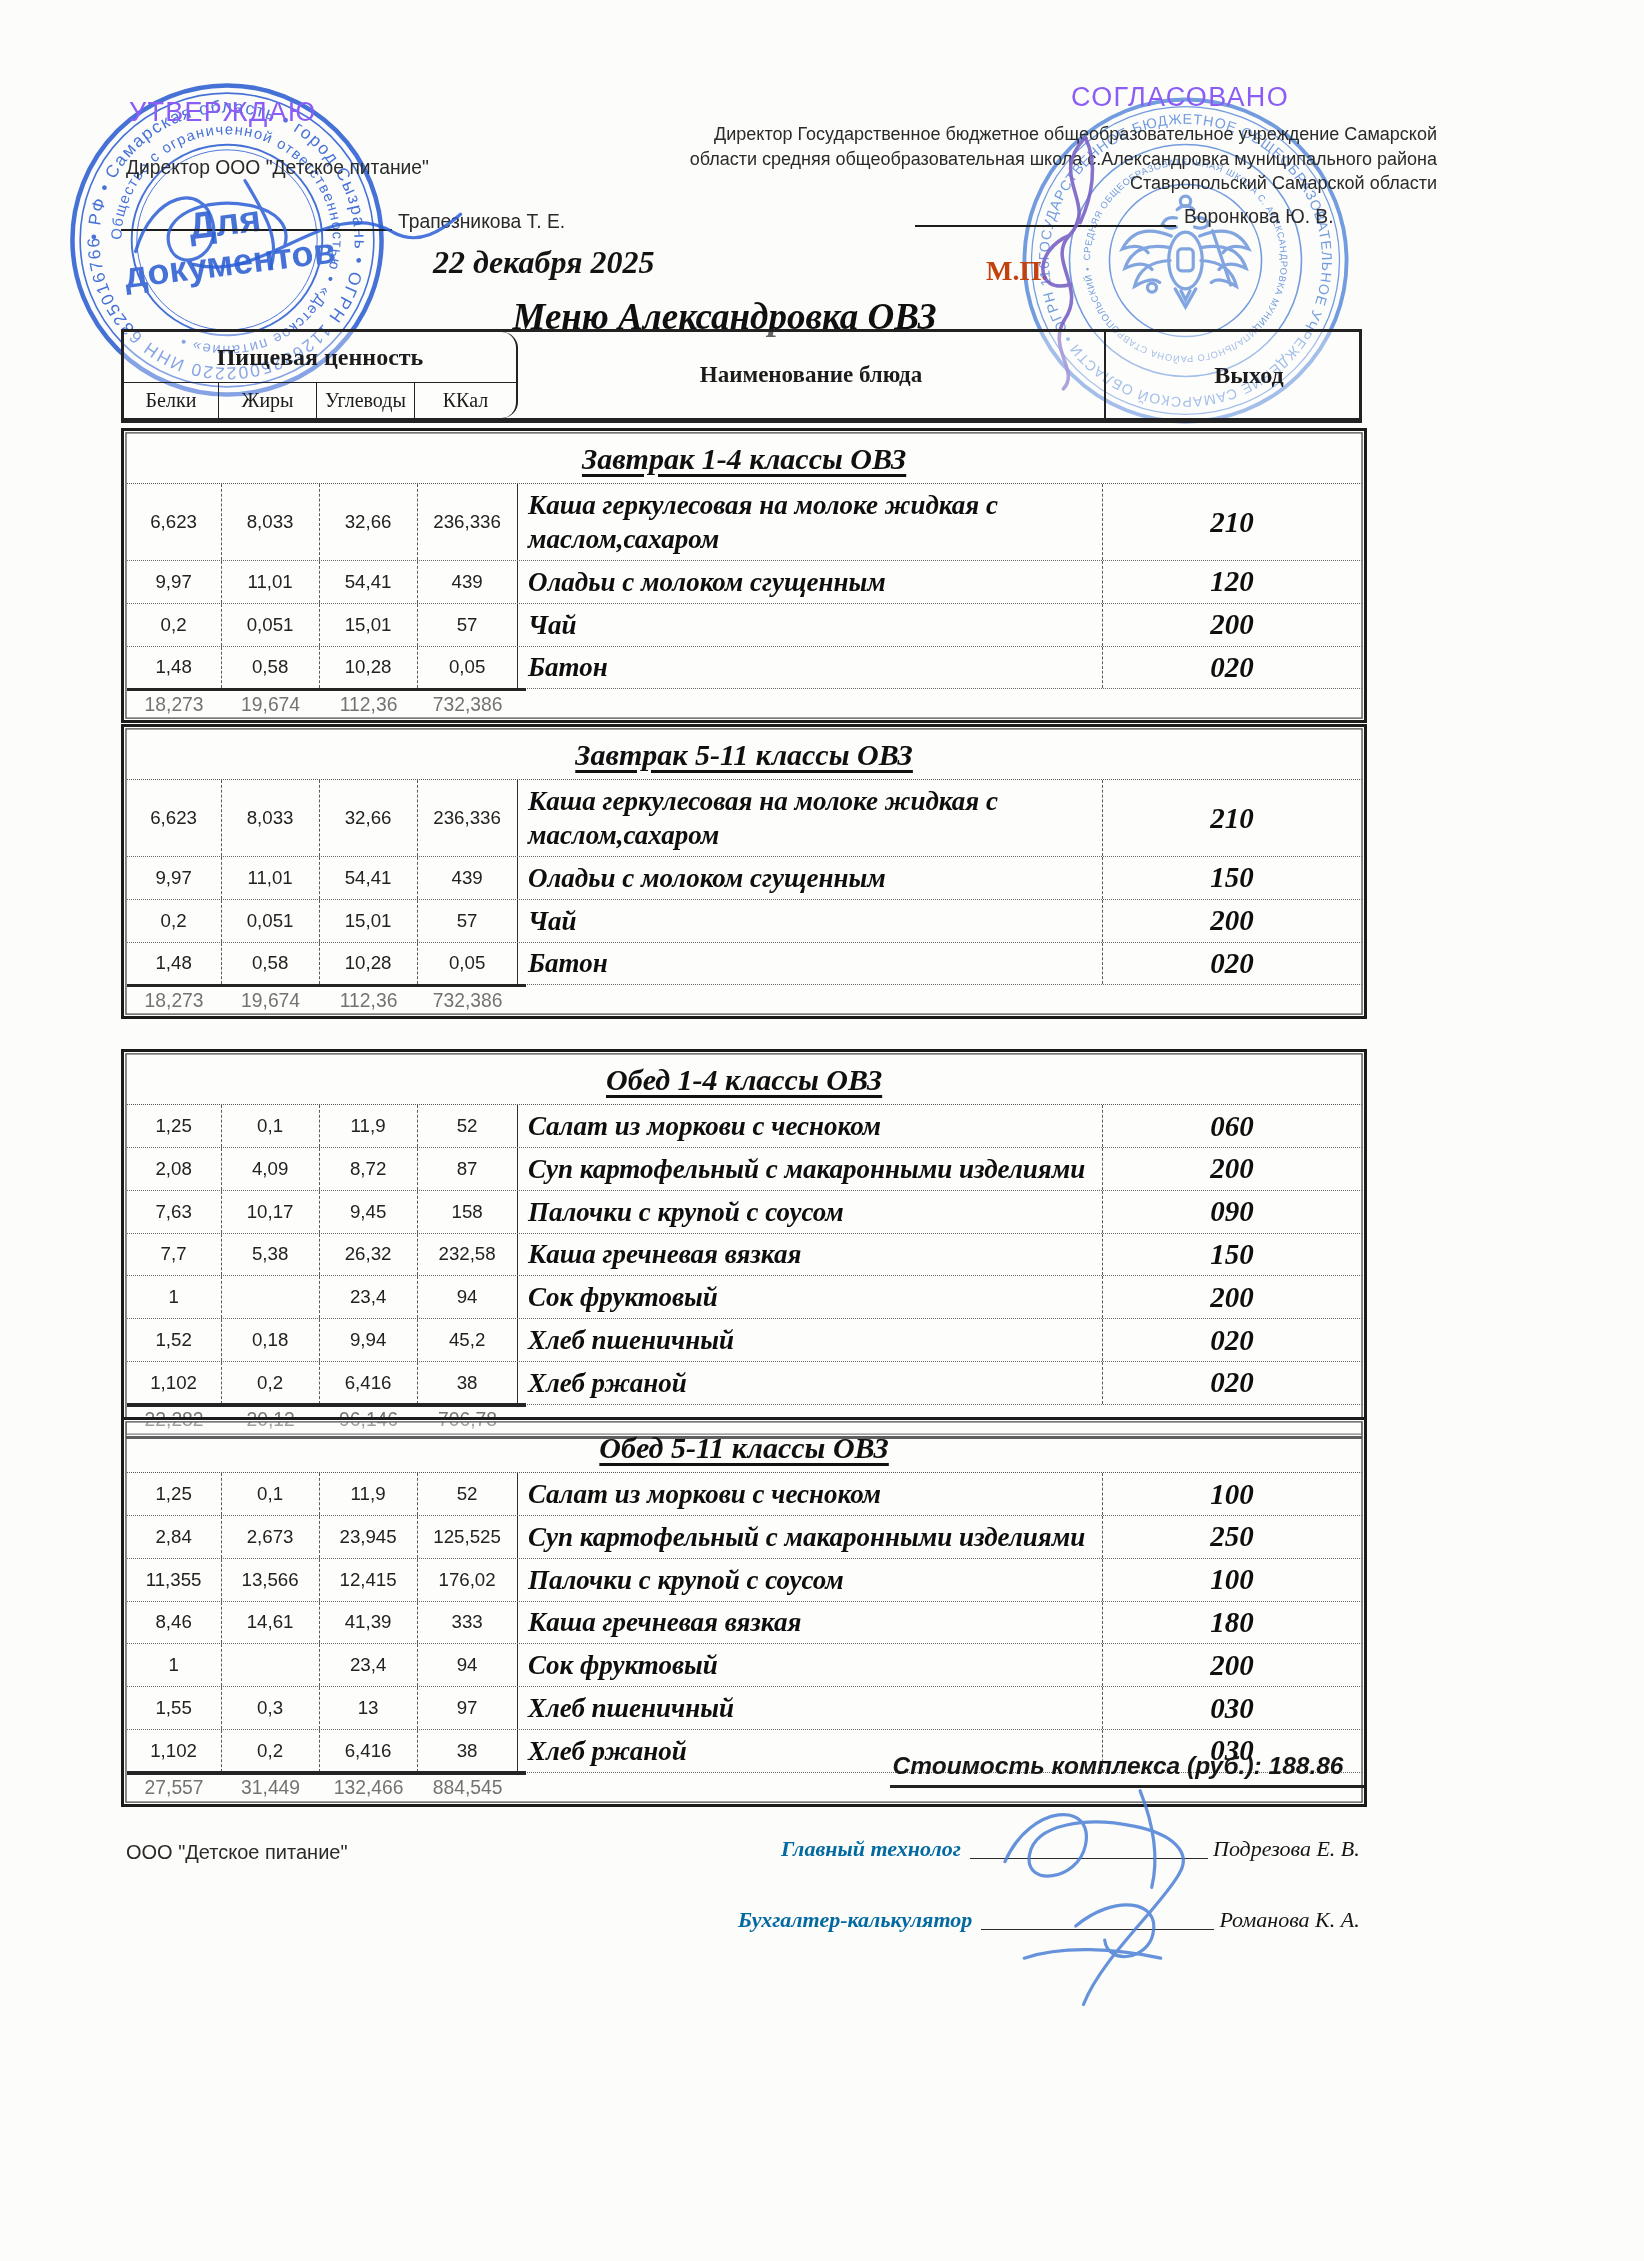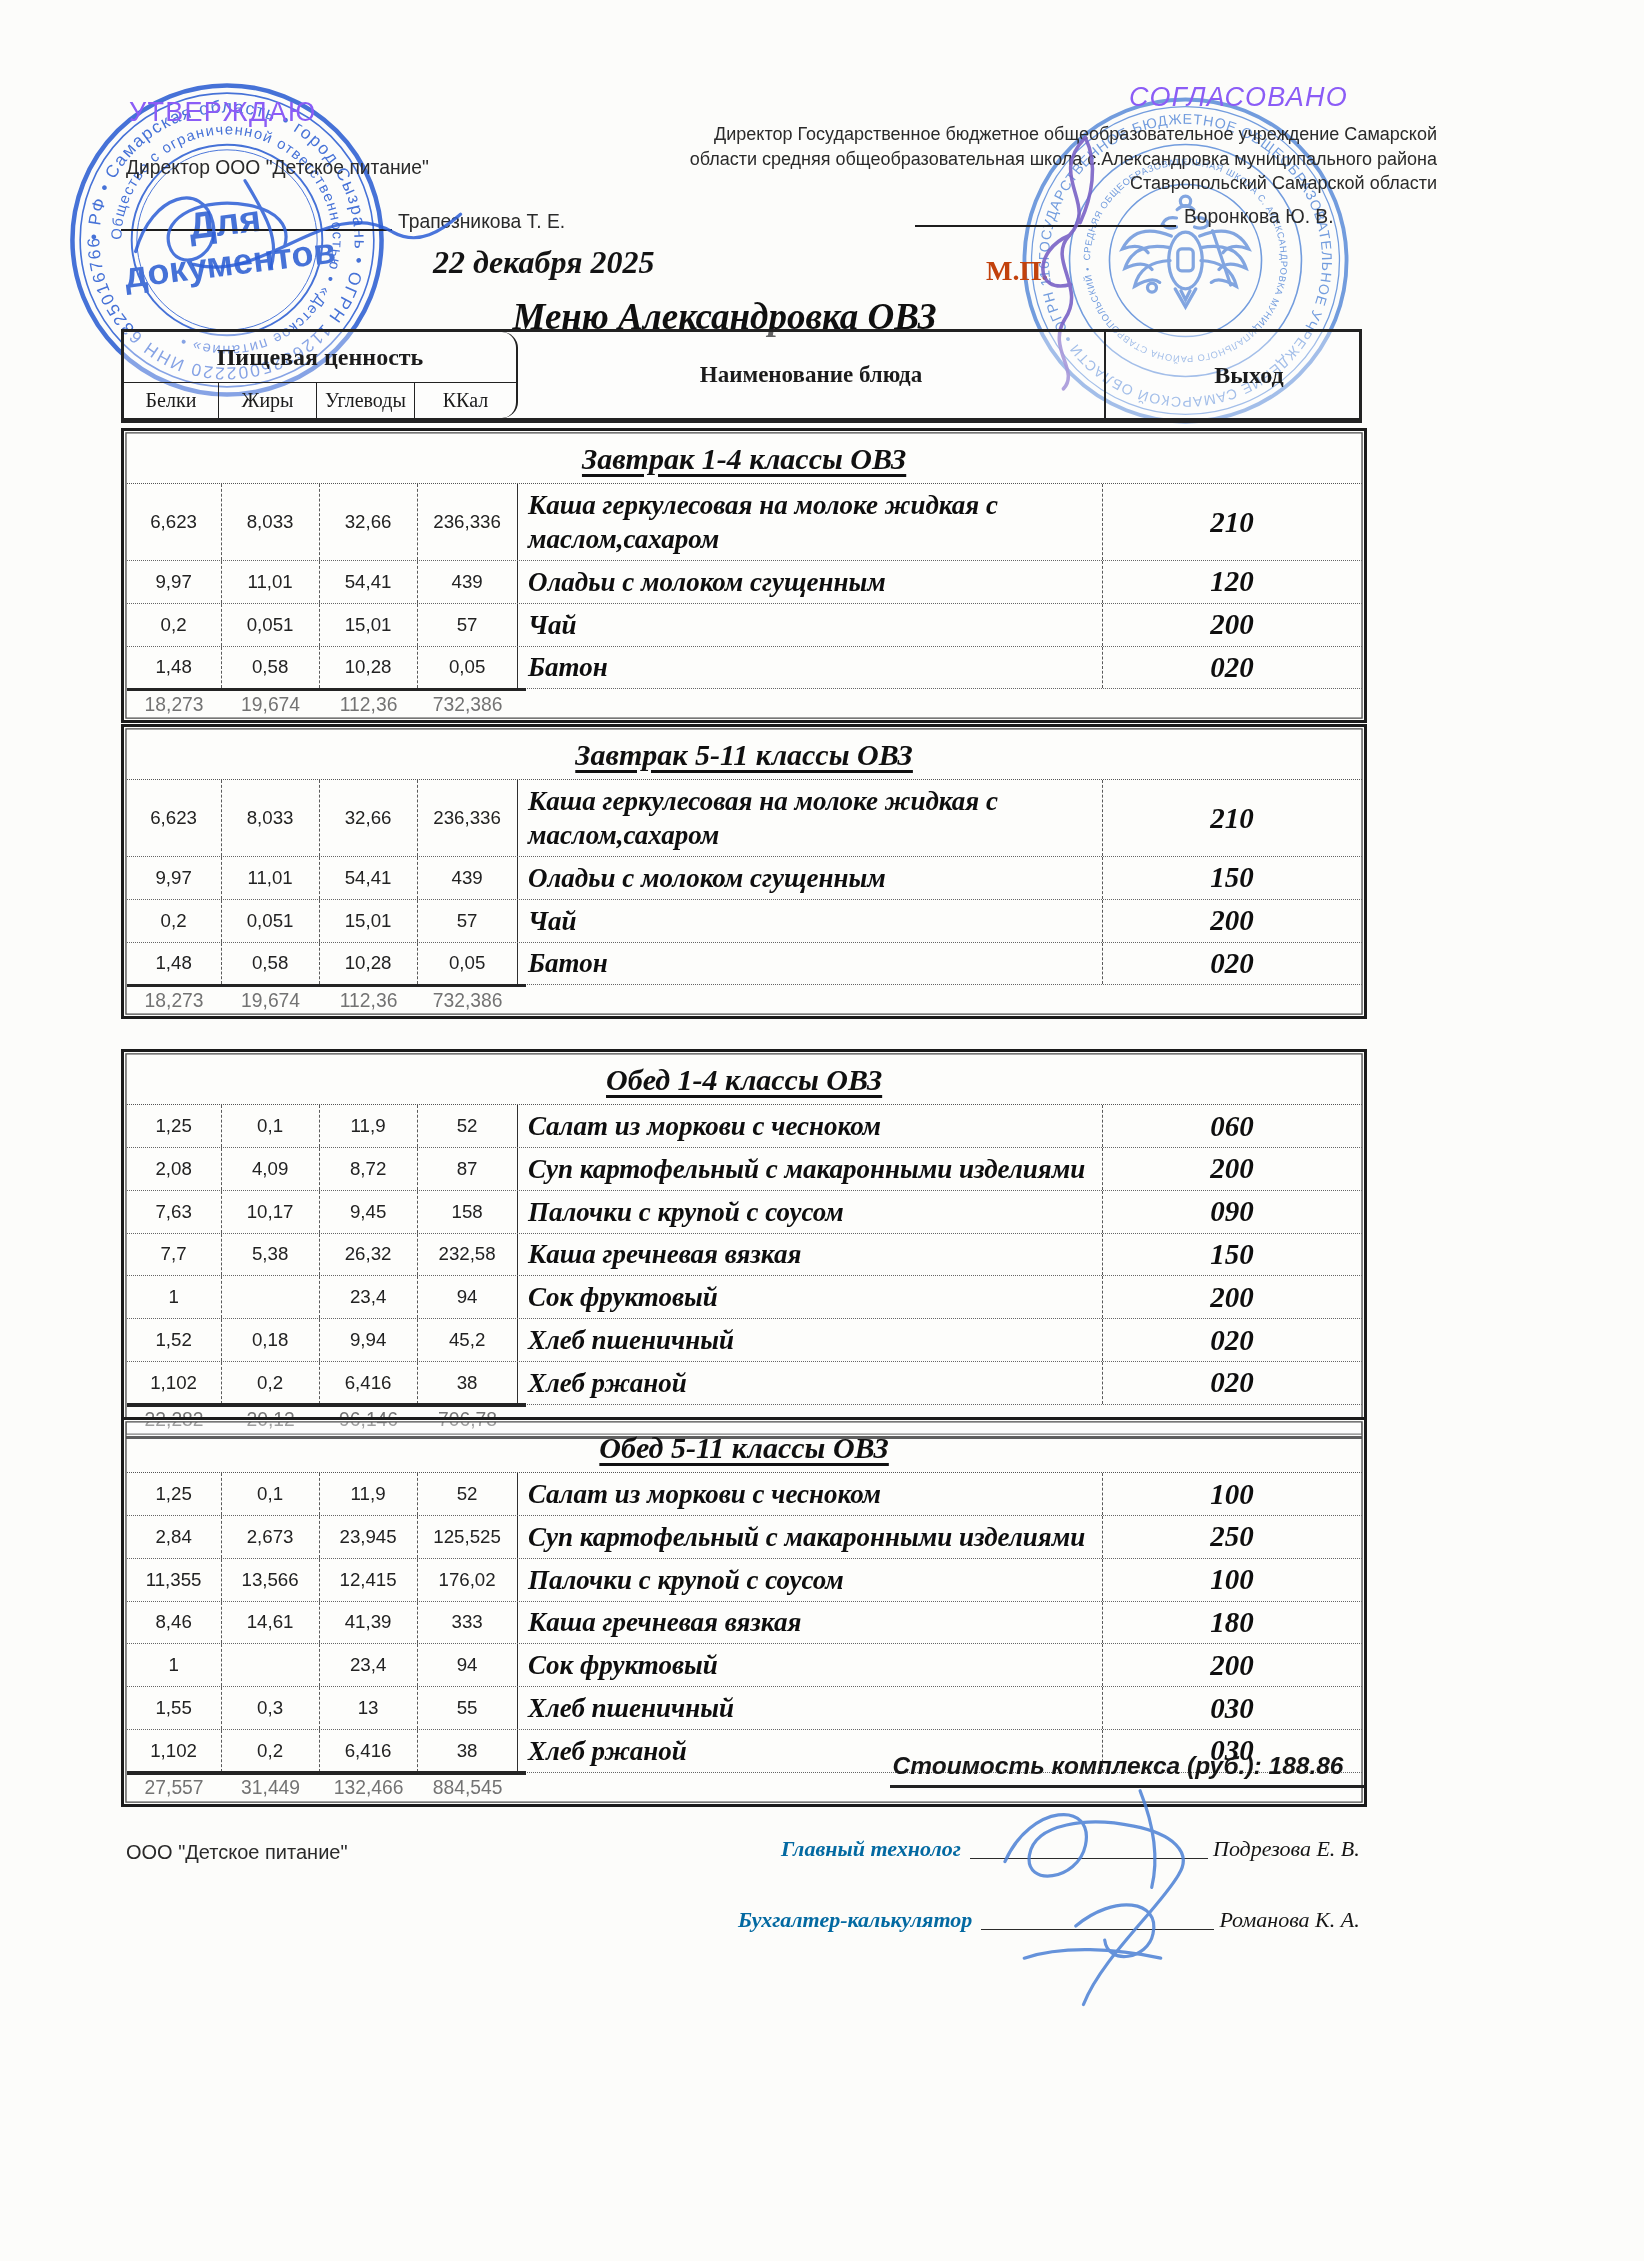--- a/index.html
+++ b/index.html
@@ -163,21 +163,21 @@
   <div class="abs appr-date" style="left:433px;top:244px;">22 декабря 2025</div>
 
   <svg class="abs" style="left:116px;top:155px;" width="361" height="148" viewBox="0 0 560 230">
     <g stroke="#2c5ed6" stroke-width="5" fill="none" stroke-linecap="round" opacity=".85">
       <path d="M 30,150 C 55,60 135,40 150,105 C 162,160 95,185 82,140 C 70,95 135,65 205,78 C 250,86 270,110 262,140"></path>
       <path d="M 120,170 C 230,200 330,60 430,120 C 470,142 505,118 535,92"></path>
       <path d="M 200,40 C 230,90 255,130 240,175"></path>
     </g>
   </svg>
 
-  <div class="abs appr-title" style="left:1129px;top:82px;font-style:italic;">СОГЛАСОВАНО</div>
+  <div class="abs appr-title" style="left:1071px;top:82px;">СОГЛАСОВАНО</div>
   <div class="abs appr-role-block" style="left:638px;top:122px;width:799px;">
     <div>Директор Государственное бюджетное общеобразовательное учреждение Самарской</div>
     <div>области средняя общеобразовательная школа с.Александровка муниципального района</div>
     <div>Ставропольский Самарской области</div>
   </div>
   <div class="abs sig-line" style="left:915px;top:225px;width:261px;"></div>
   <div class="abs appr-name" style="left:1184px;top:206px;">Воронкова Ю. В.</div>
   <div class="abs seal-mark" style="left:952px;top:255px;">М.П.</div>
 
   <svg class="abs" style="left:1008px;top:126px;" width="129" height="277" viewBox="0 0 200 430">
@@ -398,21 +398,21 @@
         <div class="cell n"></div>
         <div class="cell n">23,4</div>
         <div class="cell n last-n">94</div>
         <div class="cell dish">Сок фруктовый</div>
         <div class="cell out">200</div>
       </div>
       <div class="trow">
         <div class="cell n">1,55</div>
         <div class="cell n">0,3</div>
         <div class="cell n">13</div>
-        <div class="cell n last-n">55</div>
+        <div class="cell n last-n">97</div>
         <div class="cell dish">Хлеб пшеничный</div>
         <div class="cell out">030</div>
       </div>
       <div class="trow">
         <div class="cell n">1,102</div>
         <div class="cell n">0,2</div>
         <div class="cell n">6,416</div>
         <div class="cell n last-n">38</div>
         <div class="cell dish">Хлеб ржаной</div>
         <div class="cell out">030</div>

